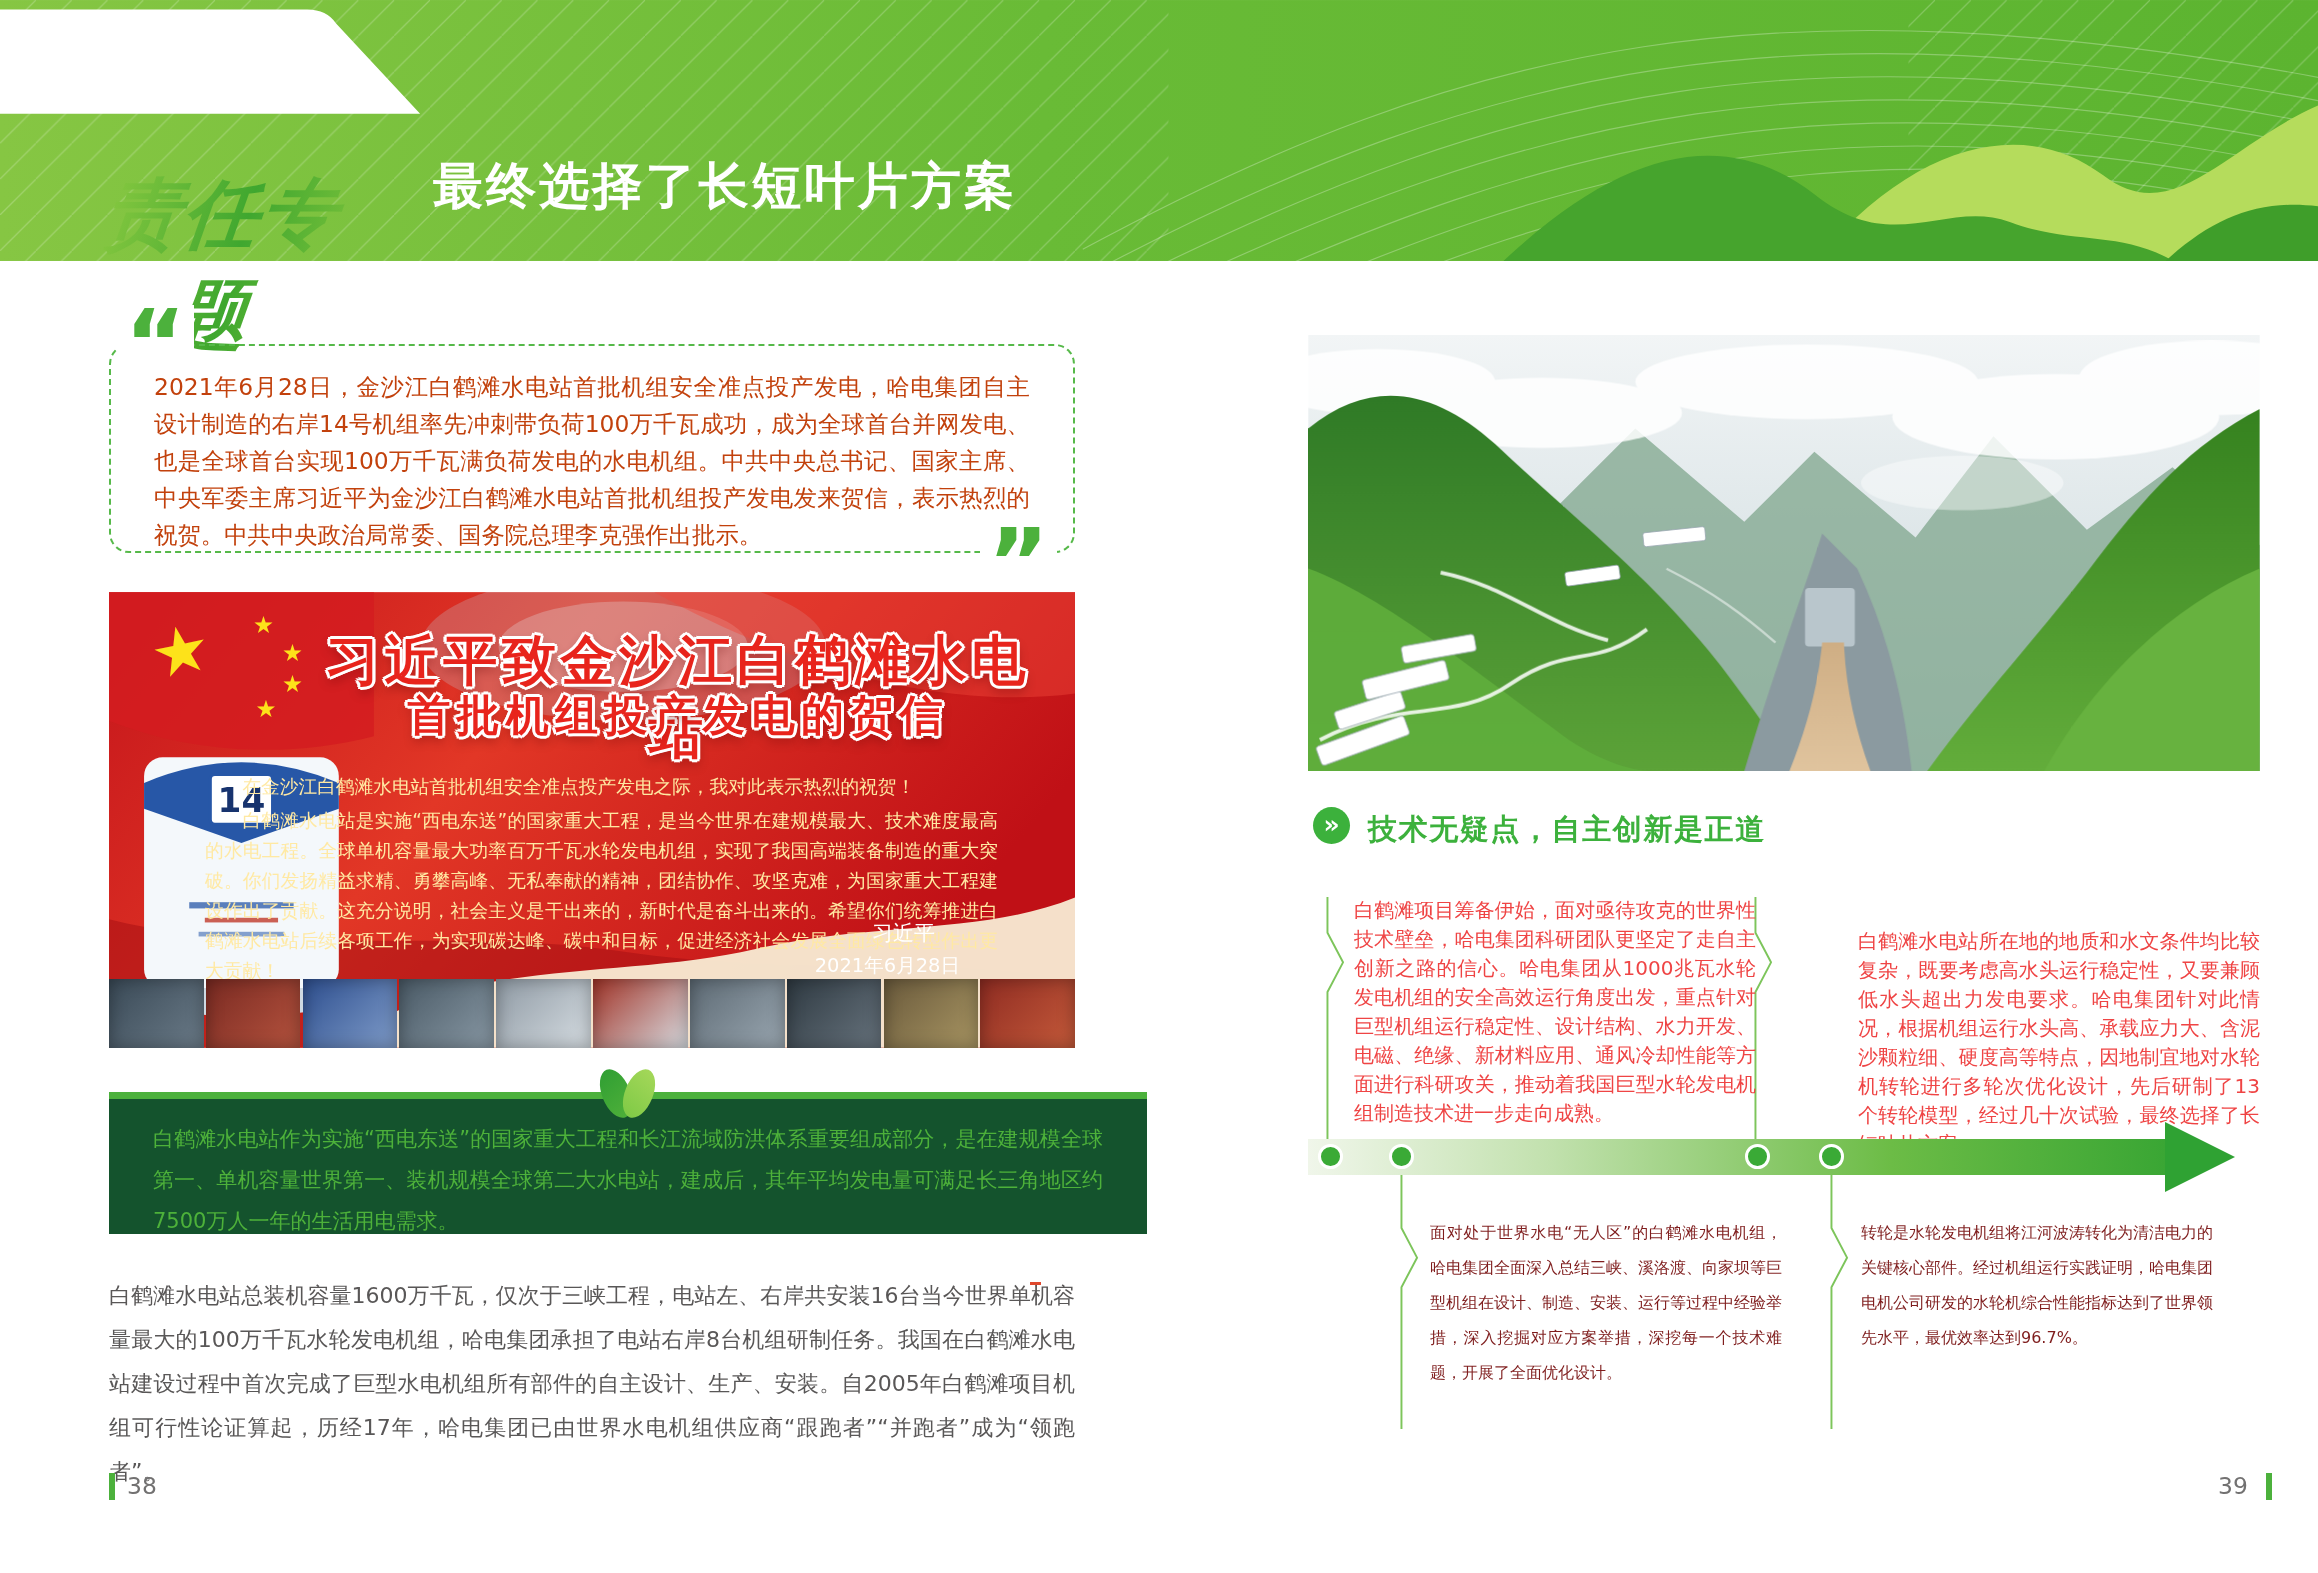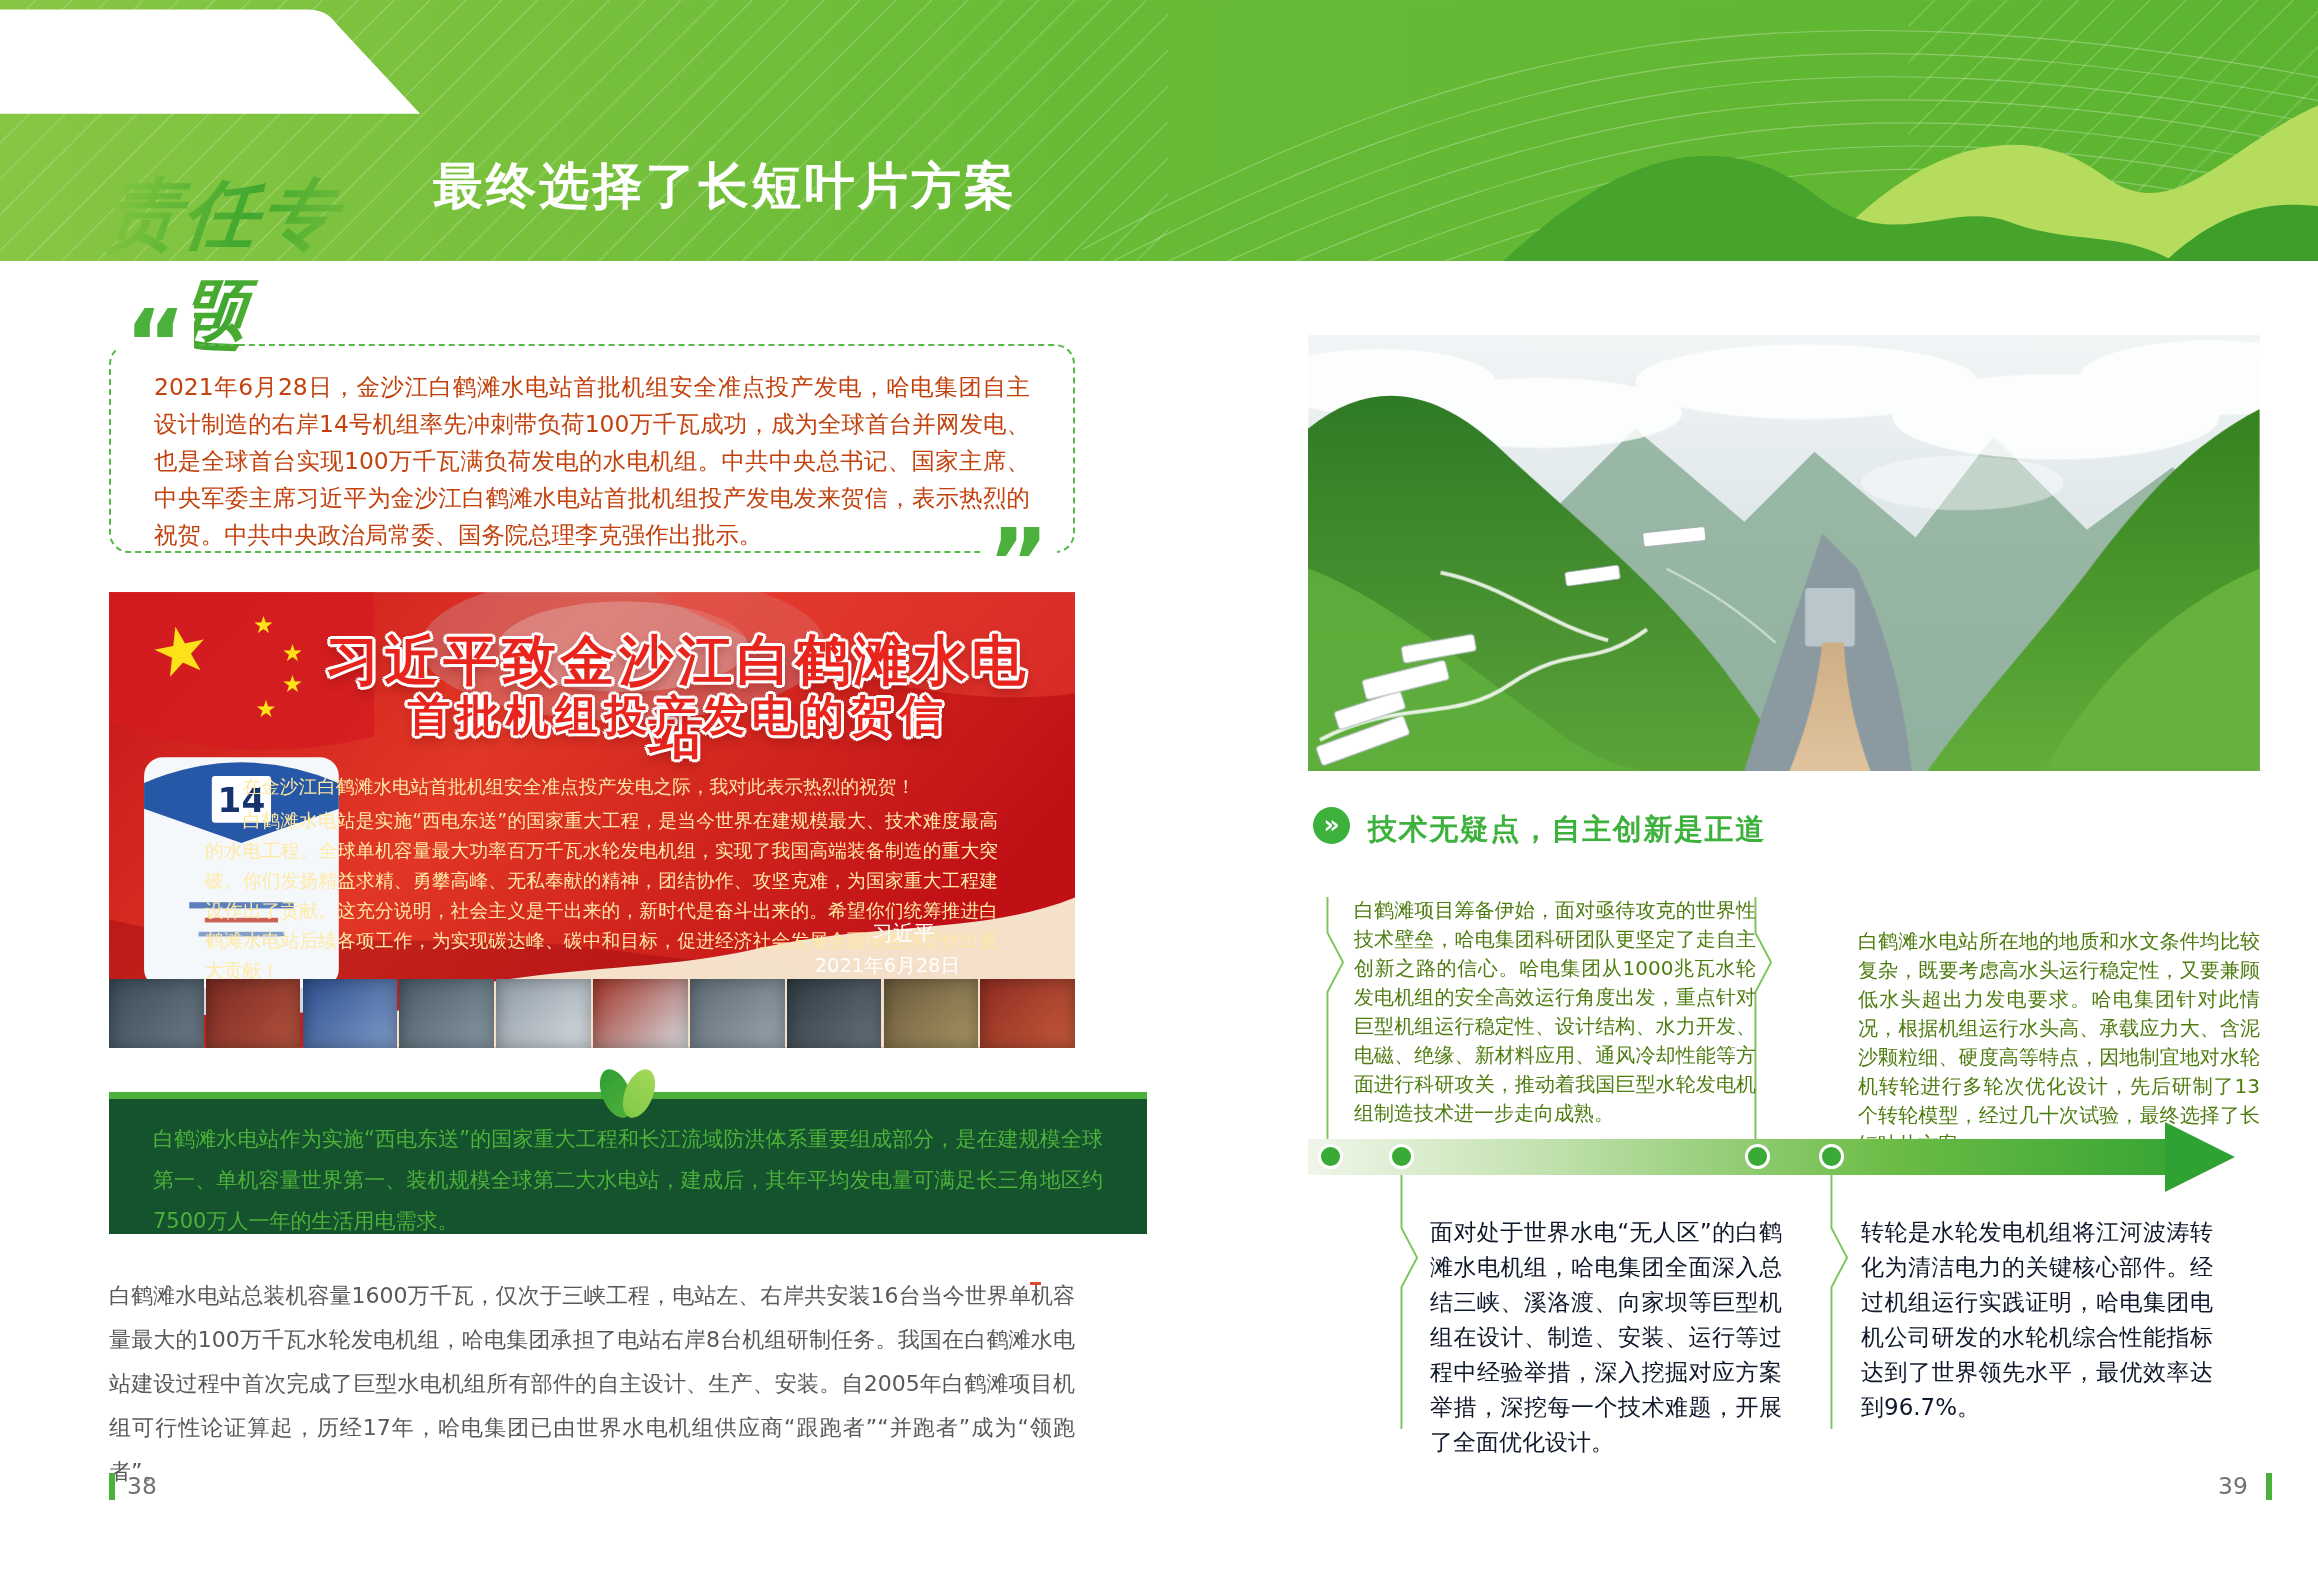--- a/index.html
+++ b/index.html
@@ -76,23 +76,23 @@
   
   .pnbar{position:absolute;width:5.5px;height:26.5px;background:#4cb13c;}
   .pnum{position:absolute;font-size:23.4px;color:#727171;}
 
   
   .photo{position:absolute;left:1308px;top:335px;width:952px;height:436px;overflow:hidden;}
   .sec-icon{position:absolute;left:1313px;top:807px;width:37px;height:37px;border-radius:50%;
     background:#3cb13c;color:#fff;font-size:25px;font-weight:bold;text-align:center;line-height:36px;}
   .sec-title{position:absolute;left:1368px;top:810px;font-size:29px;font-weight:700;color:#3cb13c;letter-spacing:1.6px;}
 
-  .tcol{position:absolute;top:896px;width:402px;font-size:20px;line-height:29px;color:#4d7c0f;text-align:justify;}
+  .tcol{position:absolute;top:896px;width:402px;font-size:20px;line-height:29px;color:#ef4444;text-align:justify;}
   .tcol.c1{left:1354px;} .tcol.c2{left:1858px;margin-top:31px;}
-  .bcol{position:absolute;top:1215px;width:352px;font-size:23px;line-height:35px;color:#0f172a;text-align:justify;}
+  .bcol{position:absolute;top:1215px;width:352px;font-size:16px;line-height:35px;color:#7f1d1d;text-align:justify;}
   .bcol.c3{left:1430px;} .bcol.c4{left:1861px;}
   .colline{position:absolute;width:26.5px;}
 
   .band{position:absolute;left:1308px;top:1139px;width:857px;height:36px;
     background:linear-gradient(90deg,#f0f6ea,#c2e1ae 28%,#6cbc46 68%,#3aa634);}
   .band-arrow{position:absolute;left:2165px;top:1122px;width:0;height:0;
     border-left:70px solid #2fa233;border-top:35px solid transparent;border-bottom:35px solid transparent;}
   .dot{position:absolute;top:1144px;width:18.7px;height:18.7px;border-radius:50%;
     background:#3aaa36;border:3.9px solid #ffffff;}
 </style>

